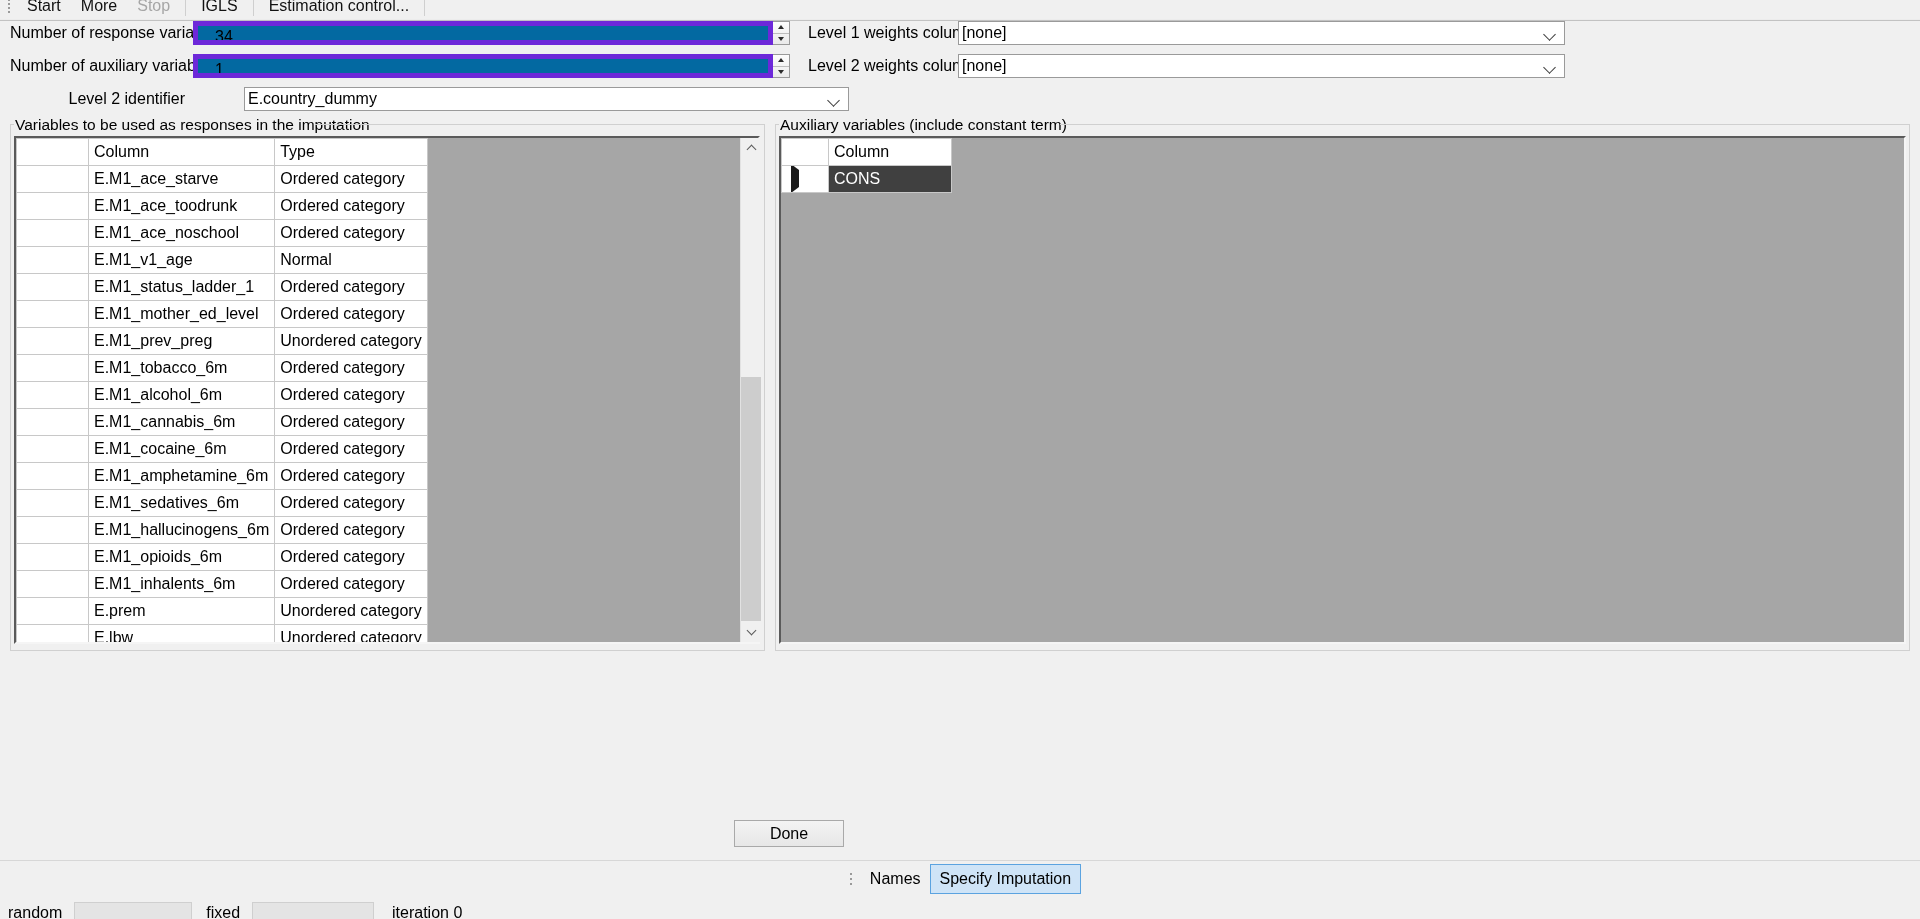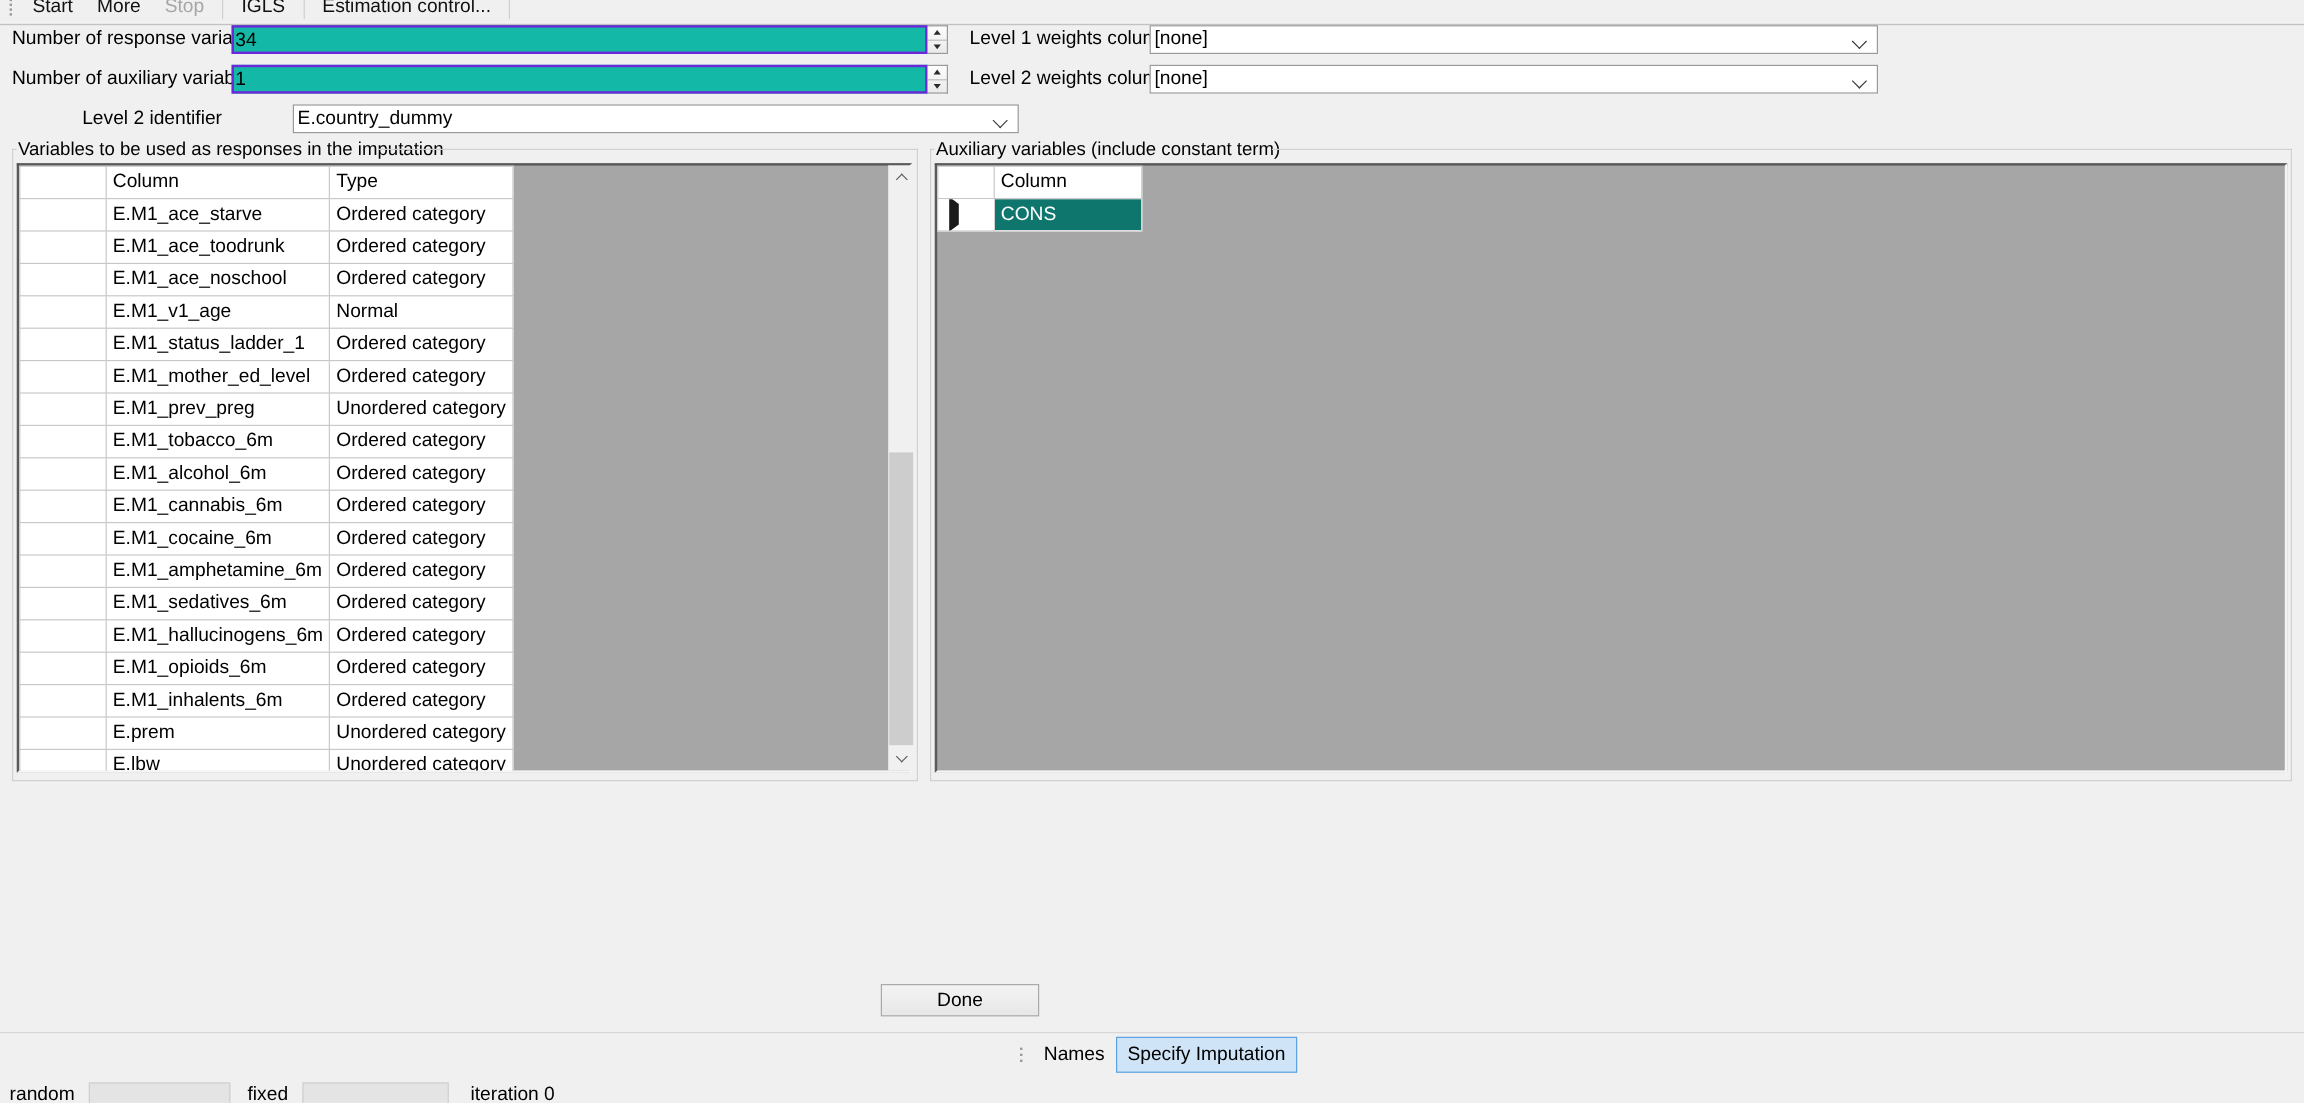--- a/index.html
+++ b/index.html
@@ -60,25 +60,25 @@
     display: flex;
     align-items: center;
   }
   .lbl {
     font-size: 16px;
     color: #000;
     white-space: nowrap;
     text-align: right;
   }
   .txtbox {
-    background: #14b8a6;
-    border: 2px solid #6d28d9;
+    background: #0369a1;
+    border: 5px solid #6d28d9;
     height: 24px;
     line-height: 22px;
-    padding: 0 1px;
+    padding: 0 17px;
     font-size: 16px;
     color: #000;
     overflow: hidden;
     white-space: nowrap;
   }
   .spin {
     width: 17px; height: 24px;
     border: 1px solid #9a9a9a;
     border-left: none;
     background: linear-gradient(#fdfdfd, #eaeaea);
@@ -185,21 +185,21 @@
     border-bottom: 1px solid #c8c8c8;
   }
   .col-sel { width: 72px; }
   .col-name { width: 151px; }
   .col-type { width: 124px; }
 
   .aux-col-sel  { width: 47px; }
   .aux-col-name { width: 123px; }
 
   td.selected-cell {
-    background: #0f766e;
+    background: #404040;
     color: #ffffff;
   }
   td.rowmarker {
     position: relative;
   }
   .rowarrow {
     width: 0; height: 0;
     border-top: 6px solid transparent;
     border-bottom: 6px solid transparent;
     border-left: 8px solid #1a1a1a;
@@ -523,21 +523,21 @@
       </thead>
       <tbody>
           <tr>
             <td class="aux-col-sel rowmarker"><span class="rowarrow"></span></td>
             <td class="aux-col-name selected-cell">CONS</td>
           </tr>
         </tbody>
     </table>
   </div>
 
-  <div class="btn" style="left:734px; top:820px; width:132px; height:27px;">Done</div>
+  <div class="btn" style="left:734px; top:820px; width:110px; height:27px;">Done</div>
 
   <div class="tabstrip" style="top:860px; height:36px;justify-content:center;">
     <div class="tab-grip">
       <i></i>
         <i></i>
         <i></i>
     </div>
     <div class="tab">Names</div>
     <div class="tab active">Specify Imputation</div>
   </div>

